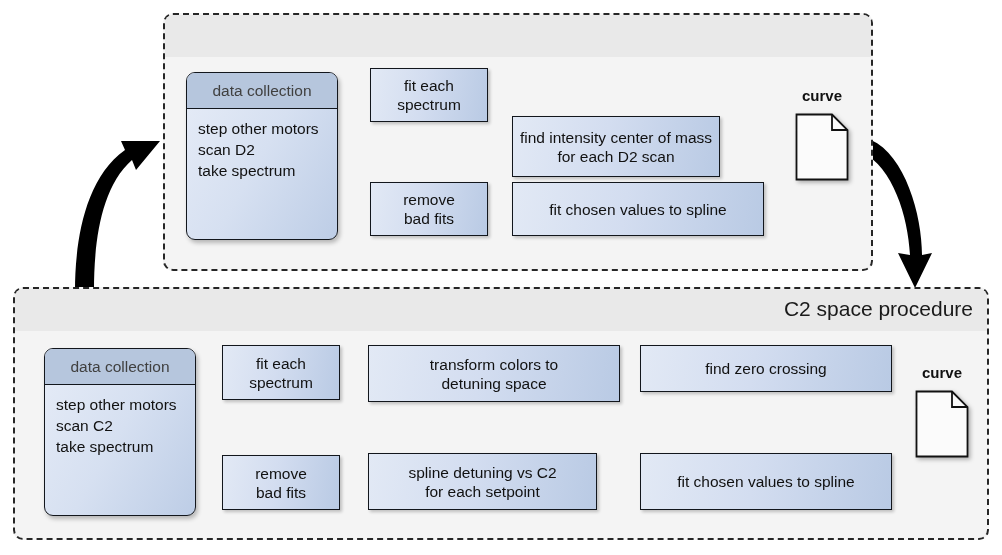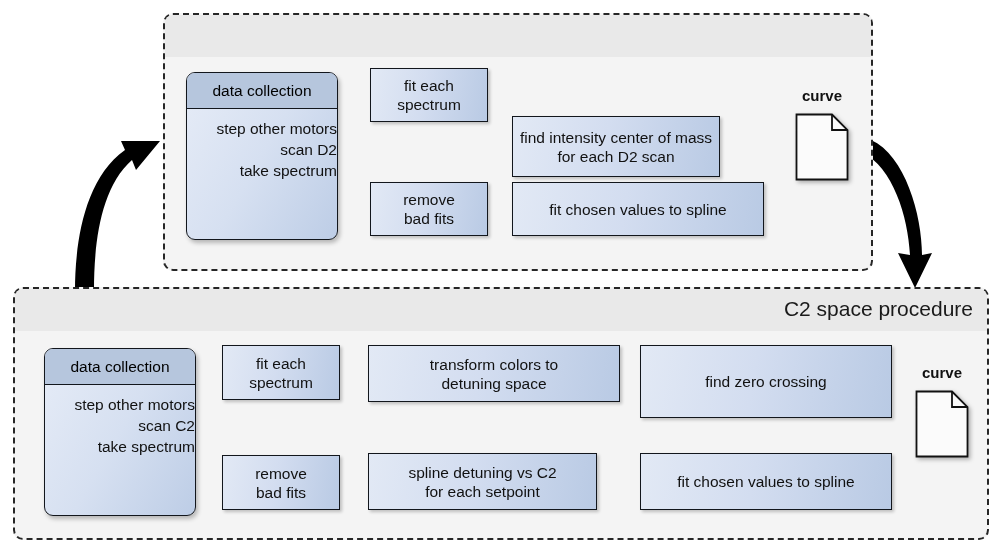--- a/index.html
+++ b/index.html
@@ -23,23 +23,23 @@
         box-shadow:2px 2px 3px rgba(0,0,0,.22);
         display:flex;align-items:center;justify-content:center;text-align:center;
         font-size:15.5px;line-height:19px;color:#111;padding:14px 6px;}
 
   
   .dc{position:absolute;box-sizing:border-box;border:1.6px solid #12161c;
       border-radius:9px;overflow:hidden;box-shadow:2px 3px 4px rgba(0,0,0,.25);
       background:linear-gradient(120deg,#e6ecf7 0%,#d6e0f1 50%,#bdcde6 100%);}
   .dc-head{height:35px;background:#b6c6dd;border-bottom:1.6px solid #12161c;
       display:flex;align-items:center;justify-content:center;
-      font-size:15.5px;color:#000000;}
+      font-size:15.5px;color:#404040;}
   .dc-body{padding:9px 0 0 11px;font-size:15.5px;line-height:21px;color:#111;}
-  .dc-body div{white-space:nowrap;text-align:right;}
+  .dc-body div{white-space:nowrap;}
 
   
   .doc-wrap{position:absolute;}
   .doc-label{position:absolute;left:50%;transform:translateX(-50%);top:-26px;
       font-size:15px;font-weight:bold;color:#111;white-space:nowrap;}
   .doc{position:relative;width:100%;height:100%;
        filter:drop-shadow(2px 2px 2px rgba(0,0,0,.3));}
 
   
   #wires{position:absolute;left:0;top:0;width:1002px;height:555px;
@@ -150,21 +150,21 @@
   <div class="node" style="left:368px;top:345px;width:252px;height:57px;flex-direction:column;text-align:right;">
     <span>transform colors to</span>
     <span>detuning space</span>
   </div>
 
   <div class="node" style="left:368px;top:453px;width:229px;height:57px;flex-direction:column;">
     <span>spline detuning vs C2</span>
     <span>for each setpoint</span>
   </div>
 
-  <div class="node" style="left:640px;top:345px;width:252px;height:73px;align-items:center;">
+  <div class="node" style="left:640px;top:345px;width:252px;height:47px;align-items:center;">
     <span>find zero crossing</span>
   </div>
 
   <div class="node" style="left:640px;top:453px;width:252px;height:57px;">
     <span>fit chosen values to spline</span>
   </div>
 
   <div class="doc-wrap" style="left:915px;top:390px;width:54px;height:68px;">
     <div class="doc-label">curve</div>
     <svg class="doc" viewBox="0 0 54 68">

